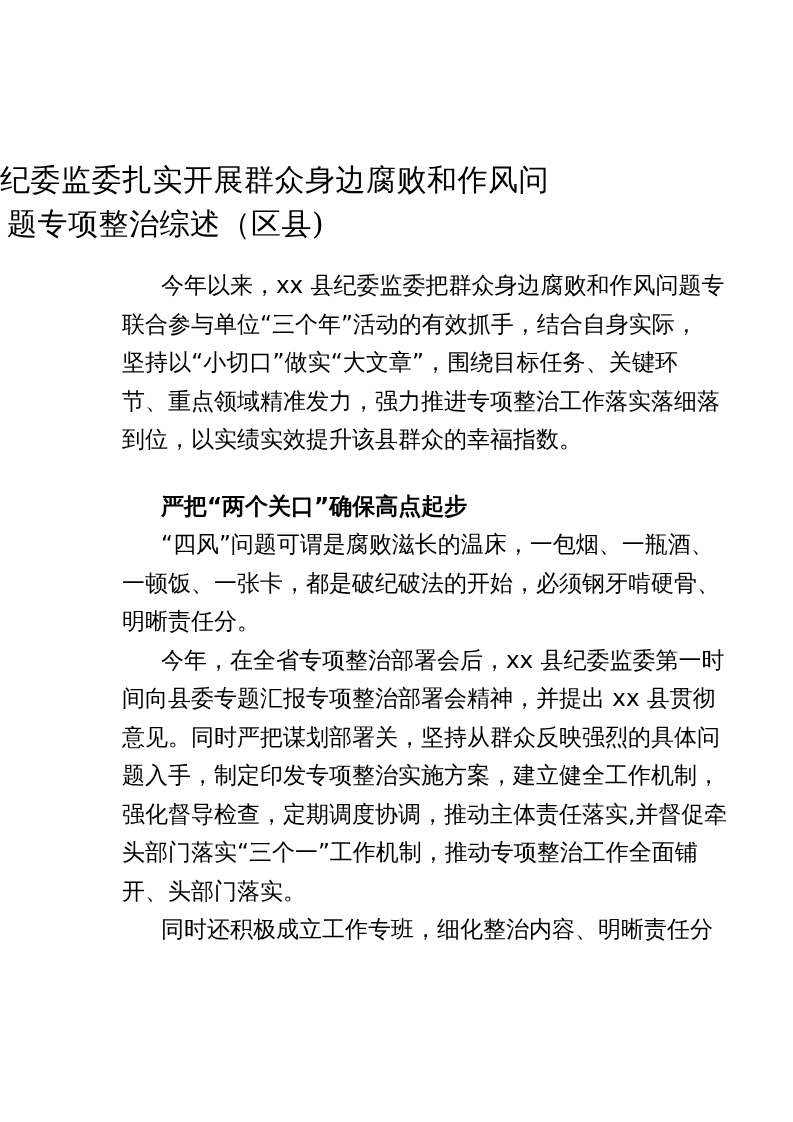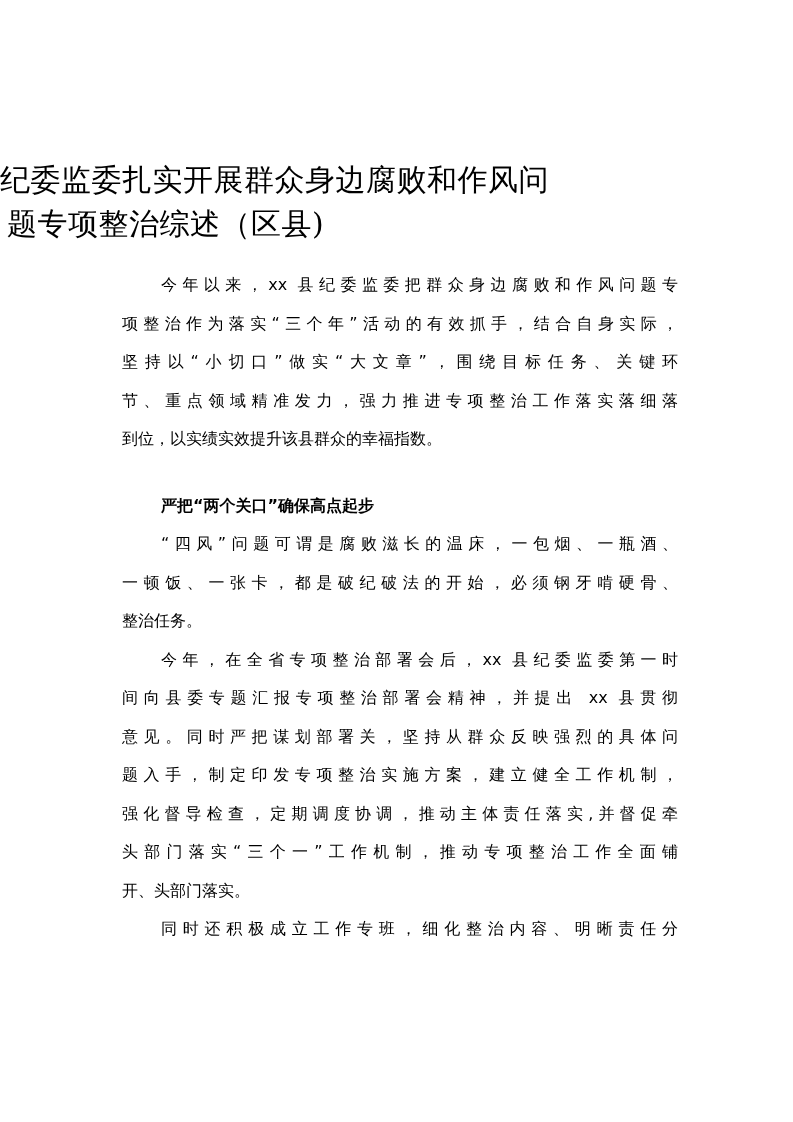--- a/index.html
+++ b/index.html
@@ -39,21 +39,21 @@
       white-space: nowrap;
     }
     .title .tline.second {
       padding-left: 7px;
     }
     .body-text {
       position: absolute;
       left: 122px;
       top: 266px;
       width: 556px;
-      font-size: 16px;
+      font-size: 23px;
       line-height: 38.5px;
       font-family: "DejaVu Sans", "Liberation Sans", sans-serif;
     }
     .para {
       margin: 0;
       padding: 0;
     }
     .line {
       display: block;
       white-space: nowrap;
@@ -84,32 +84,32 @@
 
   <h1 class="title">
     <span class="tline">纪委监委扎实开展群众身边腐败和作风问</span>
     <span class="tline second">题专项整治综述（区县)</span>
   </h1>
 
   <div class="body-text">
 
     <div class="para">
       <span class="line indent">今年以来，xx 县纪委监委把群众身边腐败和作风问题专</span>
-      <span class="line">项整治作为落实“三个年”活动的有效抓手，结合自身实际，</span>
+      <span class="line">联合参与单位“三个年”活动的有效抓手，结合自身实际，</span>
       <span class="line">坚持以“小切口”做实“大文章”，围绕目标任务、关键环</span>
       <span class="line">节、重点领域精准发力，强力推进专项整治工作落实落细落</span>
       <span class="line last">到位，以实绩实效提升该县群众的幸福指数。</span>
     </div>
 
     <div class="heading">严把“两个关口”确保高点起步</div>
 
     <div class="para">
       <span class="line indent">“四风”问题可谓是腐败滋长的温床，一包烟、一瓶酒、</span>
       <span class="line">一顿饭、一张卡，都是破纪破法的开始，必须钢牙啃硬骨、</span>
-      <span class="line last">整治任务。</span>
+      <span class="line last">明晰责任分。</span>
     </div>
 
     <div class="para">
       <span class="line indent">今年，在全省专项整治部署会后，xx 县纪委监委第一时</span>
       <span class="line">间向县委专题汇报专项整治部署会精神，并提出 xx 县贯彻</span>
       <span class="line">意见。同时严把谋划部署关，坚持从群众反映强烈的具体问</span>
       <span class="line">题入手，制定印发专项整治实施方案，建立健全工作机制，</span>
       <span class="line">强化督导检查，定期调度协调，推动主体责任落实,并督促牵</span>
       <span class="line">头部门落实“三个一”工作机制，推动专项整治工作全面铺</span>
       <span class="line last">开、头部门落实。</span>

